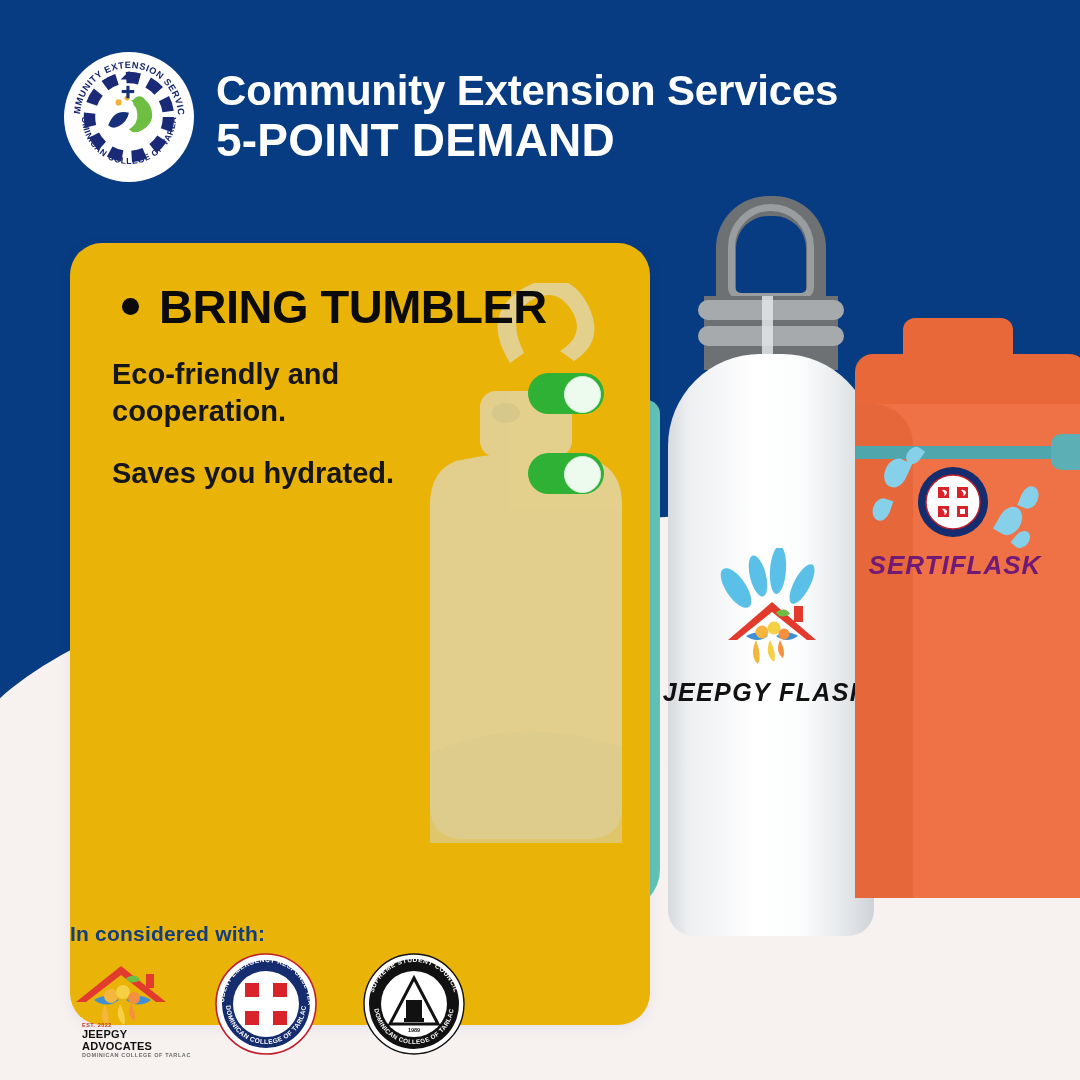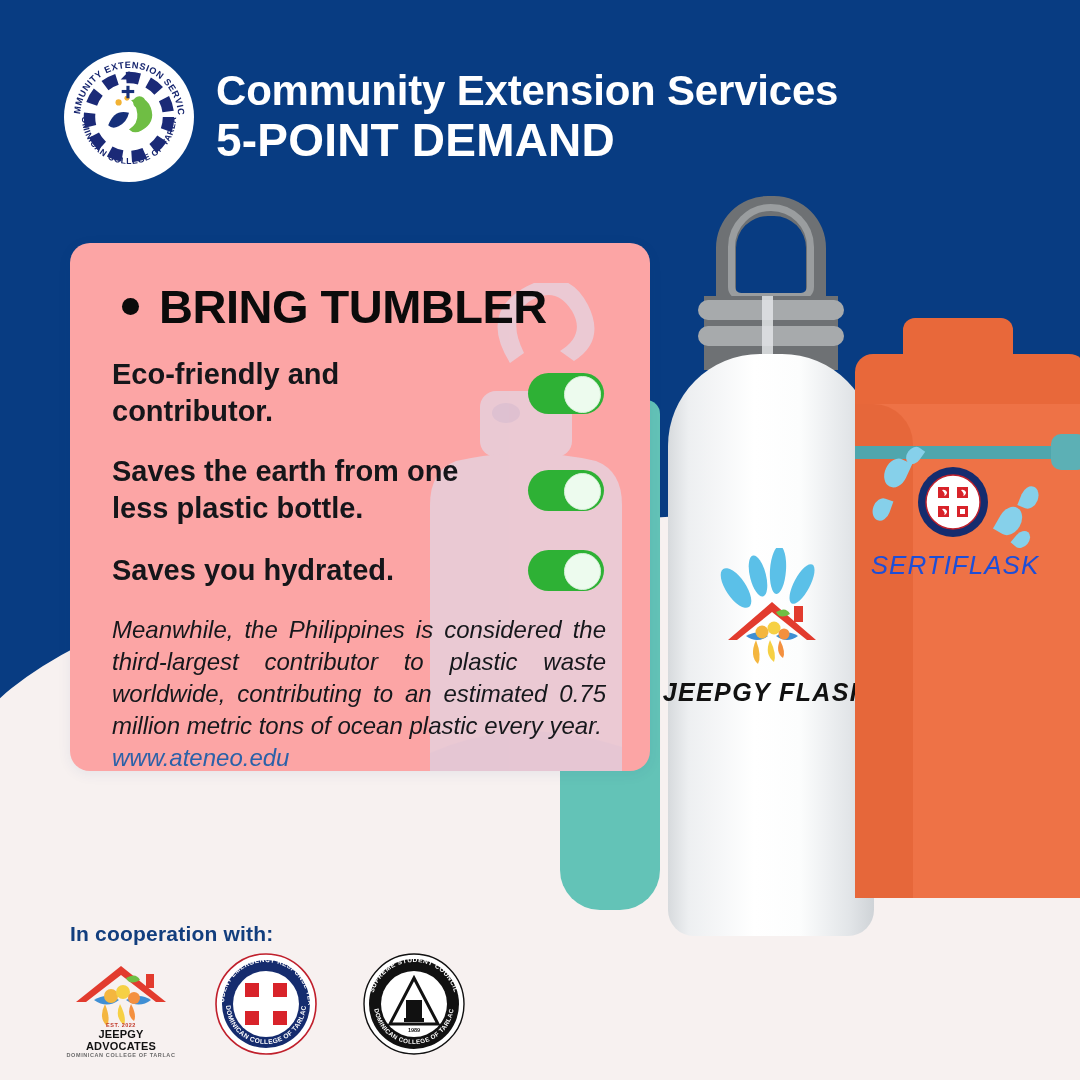--- a/index.html
+++ b/index.html
@@ -38,22 +38,22 @@
   .crest .gear{
     position:absolute;left:50%;top:50%;transform:translate(-50%,-50%);
     width:104px;height:104px;
   }
   .head-text{display:flex;flex-direction:column;justify-content:center;}
   .head-l1{color:#ffffff;font-size:42px;font-weight:700;letter-spacing:-0.2px;line-height:1.05;}
   .head-l2{color:#ffffff;font-size:46px;font-weight:900;letter-spacing:0.2px;line-height:1.1;margin-top:2px;}
 
   
   .card{
-    position:absolute;left:70px;top:243px;width:580px;height:528px;
-    background:#fca5a5;border-radius:20px;overflow:hidden;
+    position:absolute;left:70px;top:243px;width:580px;height:782px;
+    background:#eab308;border-radius:32px;overflow:hidden;
     box-shadow:0 3px 14px rgba(8,60,130,.07);
   }
   .card-wm{position:absolute;right:-40px;top:40px;width:330px;height:560px;opacity:.55;}
   .card-inner{position:relative;z-index:2;padding:34px 40px 0 42px;}
 
   .card-title{display:flex;align-items:center;gap:20px;margin:6px 0 26px 10px;}
   .bullet{width:17px;height:17px;border-radius:50%;background:#0b0b0b;flex:0 0 auto;}
   .card-title h1{margin:0;font-size:47px;font-weight:900;color:#0b0b0b;letter-spacing:-0.5px;line-height:1;}
 
   .benefit{display:flex;align-items:center;justify-content:space-between;gap:16px;margin-bottom:23px;}
@@ -102,29 +102,29 @@
   .sflask{position:absolute;left:855px;top:318px;width:240px;height:580px;}
   .s-cap{position:absolute;left:48px;top:0;width:110px;height:42px;background:#E8683A;border-radius:12px 12px 0 0;}
   .s-shoulder{position:absolute;left:0;top:36px;width:232px;height:56px;background:#E8683A;border-radius:18px 18px 0 0;}
   .s-body{position:absolute;left:0;top:86px;width:232px;height:494px;background:#EE7246;}
   .s-shade{position:absolute;left:0;top:86px;width:58px;height:494px;background:#E05F32;opacity:.55;border-radius:0 40px 0 0;}
   .s-strap{position:absolute;left:0;top:128px;width:232px;height:13px;background:#4FA6AD;}
   .s-clip{position:absolute;left:196px;top:116px;width:36px;height:36px;background:#5CB0B5;border-radius:10px;}
   .s-badge{position:absolute;left:62px;top:148px;width:72px;height:72px;}
   .s-name{
     position:absolute;left:0;top:232px;width:200px;text-align:center;
-    font-size:26px;font-weight:400;font-style:italic;color:#1d4ed8;letter-spacing:1px;
+    font-size:26px;font-weight:700;font-style:italic;color:#701a75;letter-spacing:1px;
   }
   .drop{position:absolute;background:#86D0EA;border-radius:50% 50% 50% 0;}
 
   
   .coop{position:absolute;left:70px;top:922px;font-size:21px;font-weight:800;color:#123E7E;letter-spacing:.2px;}
   .logos{position:absolute;left:66px;top:952px;display:flex;align-items:flex-end;gap:38px;}
   .logo-cell{width:110px;height:108px;position:relative;}
-  .logo-caption{position:absolute;left:0;bottom:2px;width:110px;text-align:center;}
+  .logo-caption{position:absolute;left:16px;bottom:2px;width:110px;text-align:left;}
   .cap-a{font-size:11px;font-weight:900;color:#111;letter-spacing:.2px;}
   .cap-b{font-size:5.5px;font-weight:700;color:#6a6a6a;letter-spacing:.6px;}
   .est{font-size:5.5px;font-weight:700;color:#C23A2B;letter-spacing:.5px;}
 </style>
 </head>
 <body>
 
 <div class="stage">
 
   <div class="navy-bg"></div>
@@ -179,44 +179,34 @@
       <path d="M70 470 q90 -40 192 -6 v100 h-192z" fill="#D2E0F8" opacity=".75"></path>
     </svg>
 
     <div class="card-inner">
       <div class="card-title">
         <span class="bullet"></span>
         <h1>BRING TUMBLER</h1>
       </div>
 
       <div class="benefit">
-        <p>Eco-friendly and contributor.</p>
+        <p>Eco-friendly and cooperation.</p>
         <span class="toggle">
           <span class="knob"></span>
         </span>
       </div>
 
-      <div class="benefit">
-        <p>Saves the earth from one less plastic bottle.</p>
-        <span class="toggle">
-          <span class="knob"></span>
-        </span>
-      </div>
 
       <div class="benefit">
         <p>Saves you hydrated.</p>
         <span class="toggle">
           <span class="knob"></span>
         </span>
       </div>
 
-      <p class="note">
-        <span>Meanwhile, the Philippines is considered the third-largest contributor to plastic waste worldwide, contributing to an estimated 0.75 million metric tons of ocean plastic every year.</span>
-        <span class="src">www.ateneo.edu</span>
-      </p>
     </div>
   </div>
 
   <div class="flask">
     <div class="flask-loop"></div>
     <div class="flask-loop-hl"></div>
     <div class="flask-neck"></div>
     <div class="ring1"></div>
     <div class="ring2"></div>
     <div class="neck-hl"></div>
@@ -272,21 +262,21 @@
       <rect x="40" y="40" width="11" height="11" fill="#D8232A"></rect>
       <path d="M25 24 q4 4 2 6 q3 -1 3 -4 q-2 -3 -5 -2z" fill="#ffffff"></path>
       <path d="M44 24 q4 4 2 6 q3 -1 3 -4 q-2 -3 -5 -2z" fill="#ffffff"></path>
       <path d="M25 43 q4 4 2 6 q3 -1 3 -4 q-2 -3 -5 -2z" fill="#ffffff"></path>
       <rect x="43" y="43" width="5" height="5" fill="#ffffff"></rect>
     </svg>
 
     <div class="s-name">SERTIFLASK</div>
   </div>
 
-  <div class="coop">In cooperation with:</div>
+  <div class="coop">In considered with:</div>
 
   <div class="logos">
 
     <div class="logo-cell">
       <svg viewBox="0 0 110 84" width="110" height="84">
         <path d="M10 50 L55 14 L100 50 l-10 0 L55 23 L20 50z" fill="#E23B2E"></path>
         <rect x="80" y="22" width="8" height="14" fill="#E23B2E"></rect>
         <path d="M28 48 q13 -8 25 0 q-12 9 -25 0z" fill="#3F8FD4"></path>
         <path d="M60 48 q13 -8 25 0 q-12 9 -25 0z" fill="#3F8FD4"></path>
         <circle cx="45" cy="44" r="7" fill="#F4B63F"></circle>

